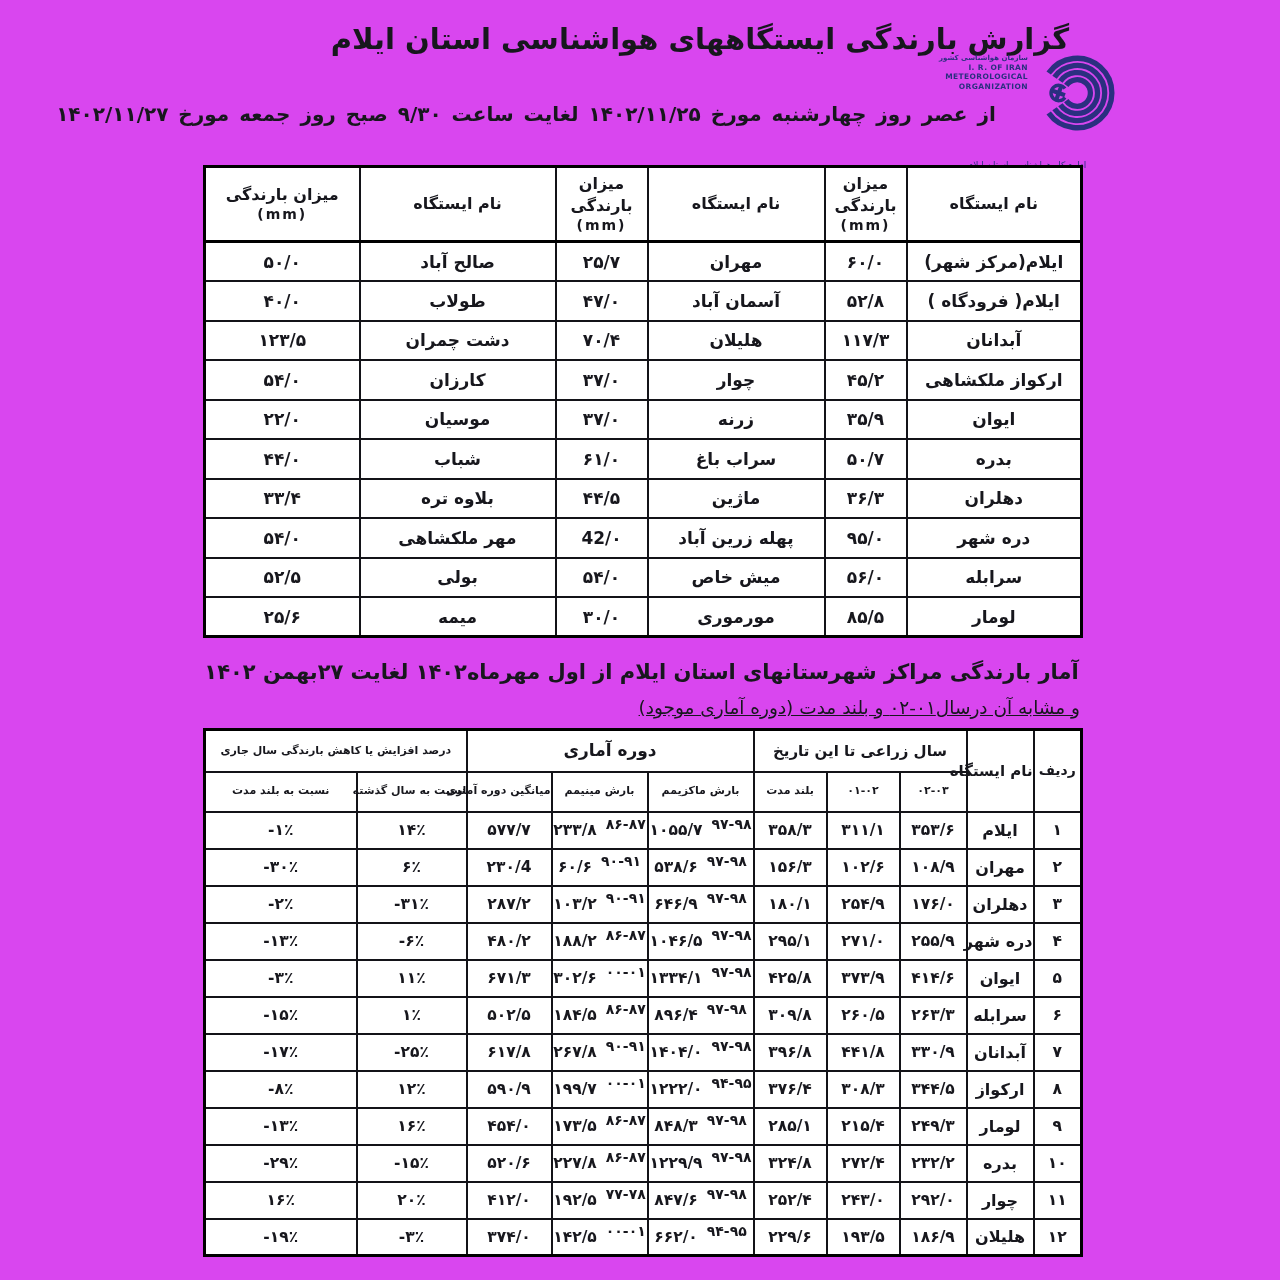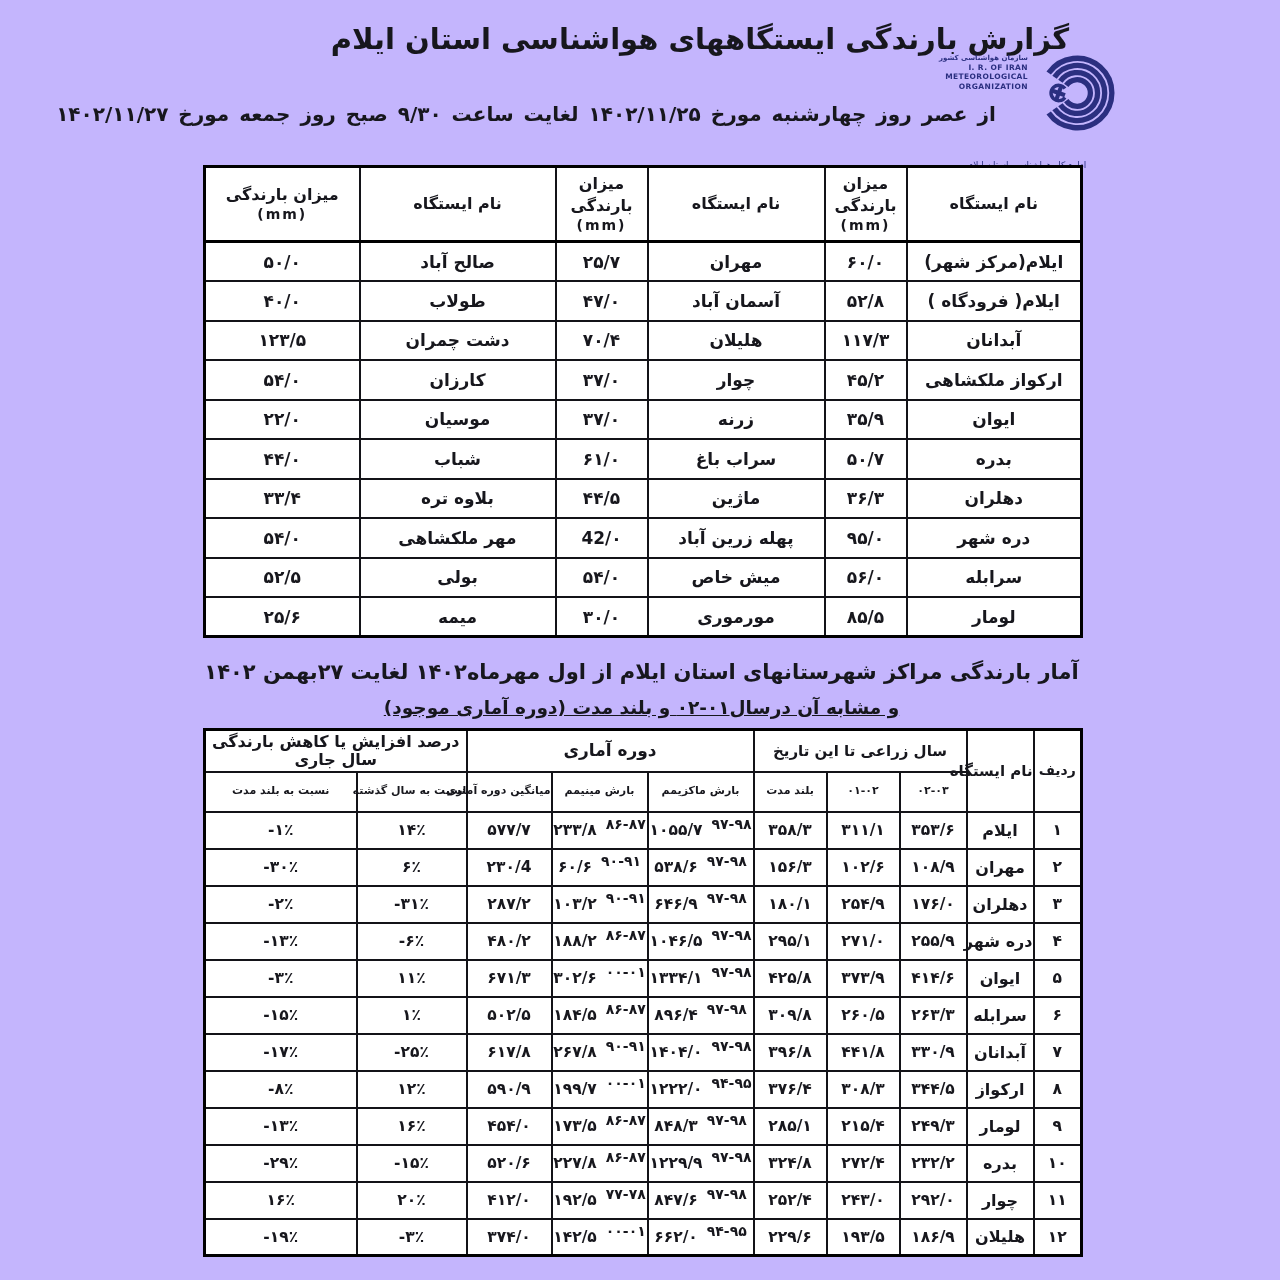--- a/index.html
+++ b/index.html
@@ -1,16 +1,16 @@
 <!DOCTYPE html>
 <html lang="fa"><head>
 <meta charset="utf-8">
 <style>
   html,body{margin:0;padding:0;background:#fff;}
-  .page{position:relative;width:1280px;height:1280px;background:#c4b5fd;
+  .page{position:relative;width:1280px;height:1280px;background:#d946ef;
         font-family:"DejaVu Sans",sans-serif;color:#17171d;overflow:hidden;}
 
   .main-title{position:absolute;top:22px;left:200px;width:1000px;margin:0;
               text-align:center;font-size:29px;font-weight:bold;direction:rtl;}
   .subtitle{position:absolute;top:102px;left:56px;width:940px;text-align:center;
             font-size:20px;font-weight:bold;direction:rtl;word-spacing:3px;}
 
   
   .logo{position:absolute;top:44px;left:930px;width:190px;height:126px;}
   .logo-lines{position:absolute;top:10px;right:92px;width:110px;text-align:right;
@@ -31,30 +31,30 @@
   .t1{position:absolute;top:165px;left:203px;width:877px;border:3px solid #000;}
   .t1 thead tr{height:75px;}
   .t1 thead th{font-size:16px;border-bottom:3px solid #000;line-height:1.35;}
   .t1 .unit{font-size:14px;letter-spacing:2px;}
   .t1 tbody tr{height:39.5px;}
   .t1 td{font-size:17px;}
 
   
   .sec2-l1{position:absolute;top:660px;left:203px;width:877px;text-align:center;
            font-size:21px;font-weight:bold;direction:rtl;}
-  .sec2-l2{position:absolute;top:697px;left:203px;width:877px;text-align:center;
-           font-size:18.5px;font-weight:bold;direction:rtl;text-decoration:underline;}
+  .sec2-l2{position:absolute;top:697px;left:203px;width:877px;
+           font-size:18.5px;font-weight:normal;direction:rtl;text-decoration:underline;}
   .t2{position:absolute;top:728px;left:203px;width:877px;border:3px solid #000;}
   .t2 tr.gh{height:42px;}
   .t2 tr.sh{height:40px;}
   .t2 tbody tr{height:37px;}
   .t2 th{line-height:1.1;}
   .th-period{font-size:17px;}
   .th-current{font-size:15px;}
-  .th-percent{font-size:16px;margin-left:44px;}
+  .th-percent{font-size:11px;margin-left:44px;}
   .th-row{font-size:14px;}
   .th-station{font-size:15px;white-space:nowrap;}
   .t2 .sub{font-size:11px;white-space:nowrap;}
   .t2 td{font-size:15.5px;}
   .t2 td.st{font-size:16px;white-space:nowrap;}
   .sup{font-size:14px;position:relative;top:-6px;margin-left:9px;letter-spacing:0;}
 </style>
 </head>
 <body>
 

